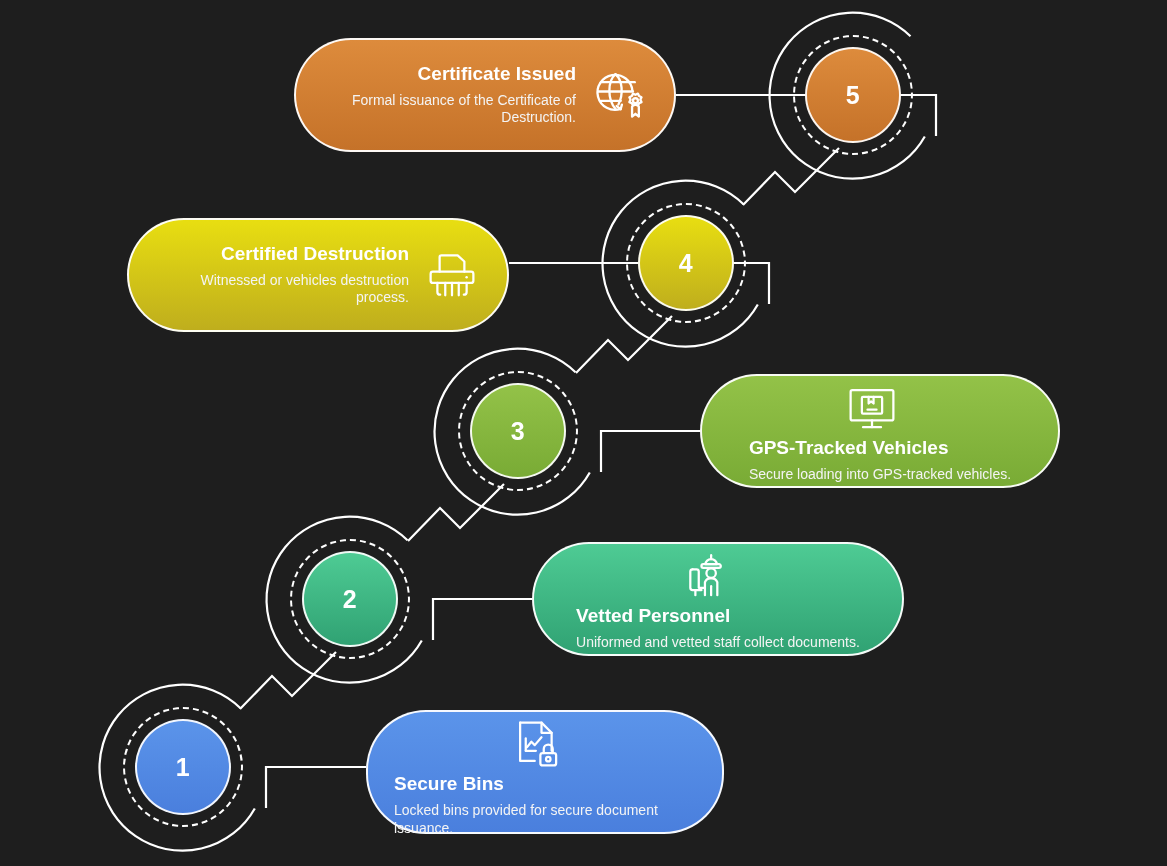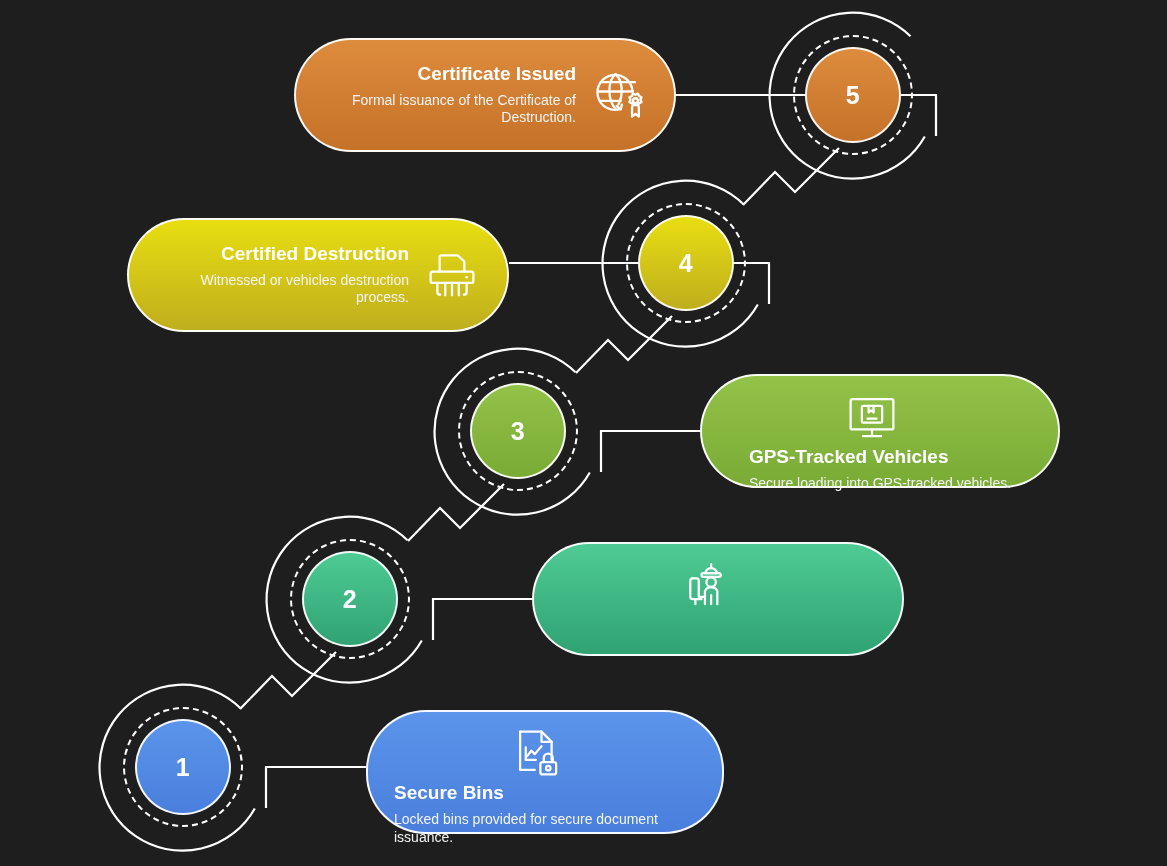--- a/index.html
+++ b/index.html
@@ -63,21 +63,21 @@
   }
 
   
   .card {
     position: absolute;
     box-sizing: border-box;
     border: 2px solid rgba(255,255,255,0.95);
     border-radius: 60px;
     display: flex;
     align-items: center;
-    padding: 12px 26px;
+    padding: 3px 26px;
     color: #ffffff;
   }
   .card.left-icon { flex-direction: column; }
   .card.right-icon { flex-direction: row; }
 
   .card-icon {
     flex: 0 0 auto;
     width: 58px;
     height: 58px;
     display: flex;
@@ -238,20 +238,24 @@
         <circle cx="25" cy="21.5" r="4.2"></circle>
 
         <path d="M19.5 41 v-11.5 a5.5 5.5 0 0 1 5.5 -3.3 a5.5 5.5 0 0 1 5.5 3.3 V41"></path>
         <path d="M25 33 v8"></path>
 
         <path d="M8.5 18 h3.5 a2 2 0 0 1 2 2 v14.5 h4.5"></path>
         <path d="M8.5 18 a2 2 0 0 0 -2 2 v14.5 a2 2 0 0 0 2 2 h8"></path>
         <path d="M11 37 v4"></path>
       </svg>
     </div>
+    <div class="card-text">
+      <div class="card-title">Vetted Personnel</div>
+      <div class="card-desc">Uniformed and vetted staff collect documents.</div>
+    </div>
   </div>
 
   <div class="card left-icon" id="card-3">
     <div class="card-icon">
       <svg width="54" height="54" viewBox="0 0 48 48" fill="none" stroke="#ffffff" stroke-width="2" stroke-linecap="round" stroke-linejoin="round">
         <rect x="5" y="8" width="38" height="27" rx="1.5"></rect>
         <path d="M24 35 v6"></path>
         <path d="M16 41 h16"></path>
         <rect x="15" y="14" width="18" height="15" rx="1"></rect>
         <path d="M21 14 v6 l2.2 -1.8 L25.4 20 V14"></path>

